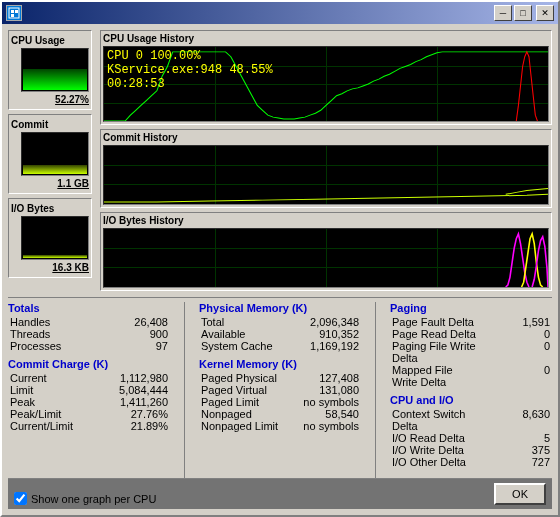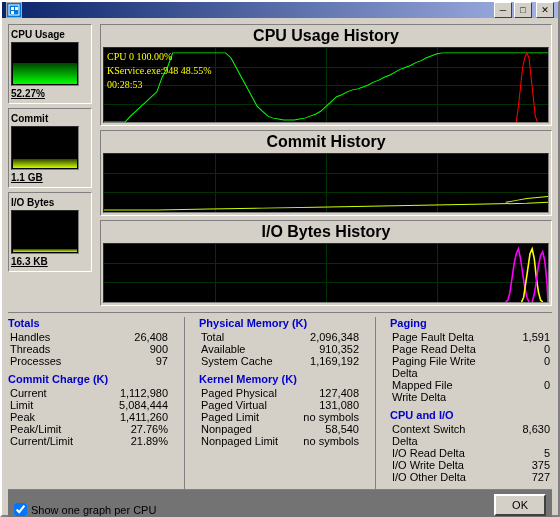--- a/index.html
+++ b/index.html
@@ -93,34 +93,33 @@
     }
 
     .right-panels {
       flex: 1;
       display: flex;
       flex-direction: column;
       gap: 4px;
     }
 
     .panel-label {
-      font-size: 16px;
+      font-size: 10px;
       font-weight: bold;
       margin-bottom: 2px;
       color: #000;
-      text-align: center;
     }
 
     
     .meter-panel {
       width: 84px;
       height: 80px;
       display: flex;
       flex-direction: column;
-      align-items: flex-start;
+      align-items: flex-end;
       justify-content: center;
       border: 1px solid;
       border-top-color: #808080;
       border-left-color: #808080;
       border-right-color: #ffffff;
       border-bottom-color: #ffffff;
       background: #d4d0c8;
       padding: 2px;
     }
 
@@ -165,23 +164,23 @@
       border-bottom-color: #ffffff;
       background: #d4d0c8;
       padding: 2px;
     }
 
     .cpu-info-text {
       position: absolute;
       top: 2px;
       left: 3px;
       color: #ffff00;
-      font-size: 10px;
+      font-size: 12px;
       line-height: 14px;
-      font-family: Liberation Serif, serif;
+      font-family: Liberation Mono, monospace;
       z-index: 2;
     }
 
     
     .data-section {
       display: flex;
       gap: 12px;
       flex: 1;
       border-top: 1px solid #808080;
       padding-top: 4px;

